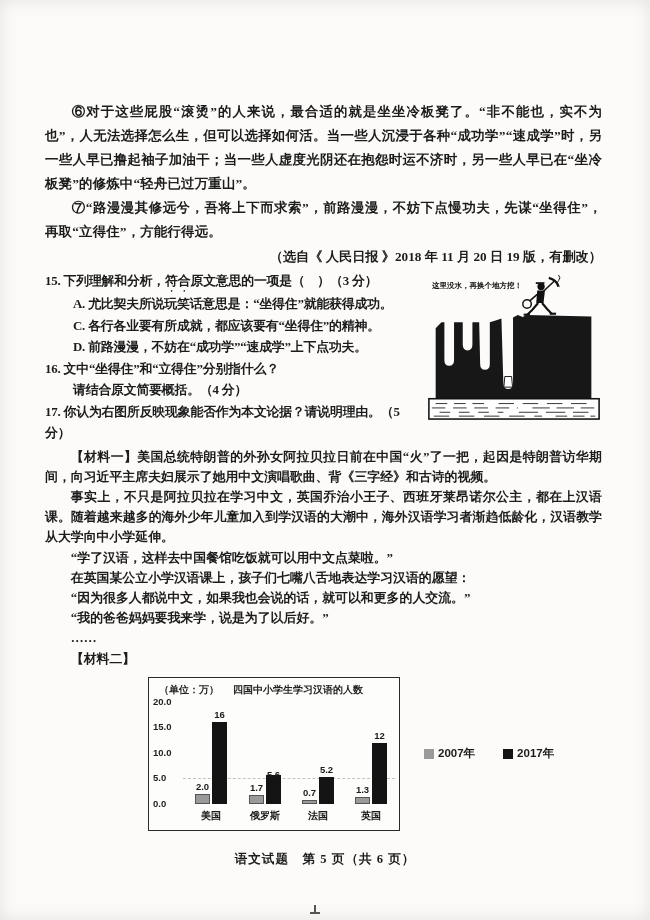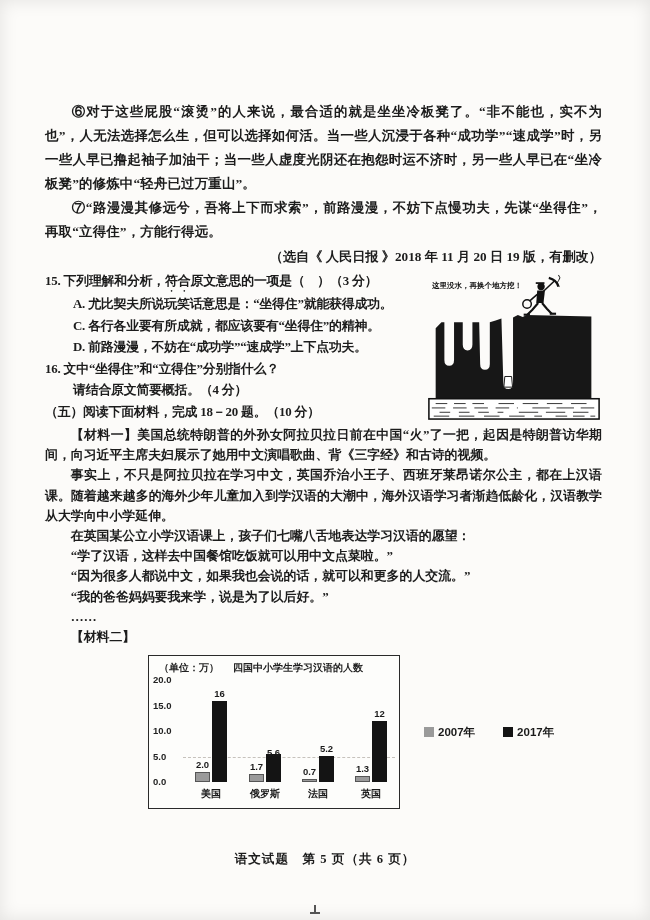--- a/index.html
+++ b/index.html
@@ -203,28 +203,28 @@
         </svg>
         <div class="cartoon-caption">这里没水，再换个地方挖！</div>
       </figure>
 
       <div class="q-line"><span>15. 下列理解和分析，</span><span class="emph">符合</span><span>原文意思的一项是（　）（3 分）</span></div>
       <div class="q-opt">A. 尤比契夫所说玩笑话意思是：“坐得住”就能获得成功。</div>
       <div class="q-opt">C. 各行各业要有所成就，都应该要有“坐得住”的精神。</div>
       <div class="q-opt">D. 前路漫漫，不妨在“成功学”“速成学”上下点功夫。</div>
       <div class="q-line">16. 文中“坐得住”和“立得住”分别指什么？</div>
       <div class="q-sub">请结合原文简要概括。（4 分）</div>
-      <div class="q-line">（五）阅读下面材料，完成 18－20 题。（10 分）</div>
+      <div class="q-line">17. 你认为右图所反映现象能否作为本文论据？请说明理由。（5 分）</div>
     </div>
 
     <div class="m-section">
       <p class="indent">【材料一】美国总统特朗普的外孙女阿拉贝拉日前在中国“火”了一把，起因是特朗普访华期间，向习近平主席夫妇展示了她用中文演唱歌曲、背《三字经》和古诗的视频。</p>
       <p class="indent">事实上，不只是阿拉贝拉在学习中文，英国乔治小王子、西班牙莱昂诺尔公主，都在上汉语课。随着越来越多的海外少年儿童加入到学汉语的大潮中，海外汉语学习者渐趋低龄化，汉语教学从大学向中小学延伸。</p>
+      <p class="indent">“学了汉语，这样去中国餐馆吃饭就可以用中文点菜啦。”</p>
       <p class="indent">在英国某公立小学汉语课上，孩子们七嘴八舌地表达学习汉语的愿望：</p>
-      <p class="indent">“学了汉语，这样去中国餐馆吃饭就可以用中文点菜啦。”</p>
       <p class="indent">“因为很多人都说中文，如果我也会说的话，就可以和更多的人交流。”</p>
       <p class="indent">“我的爸爸妈妈要我来学，说是为了以后好。”</p>
       <p class="indent">……</p>
       <p class="indent m2-label">【材料二】</p>
     </div>
 
     <div class="chart-row">
       <div class="chart-box" id="chart-plot">
         <div class="chart-header">
           <span class="unit">（单位：万）</span><span>四国中小学生学习汉语的人数</span>

